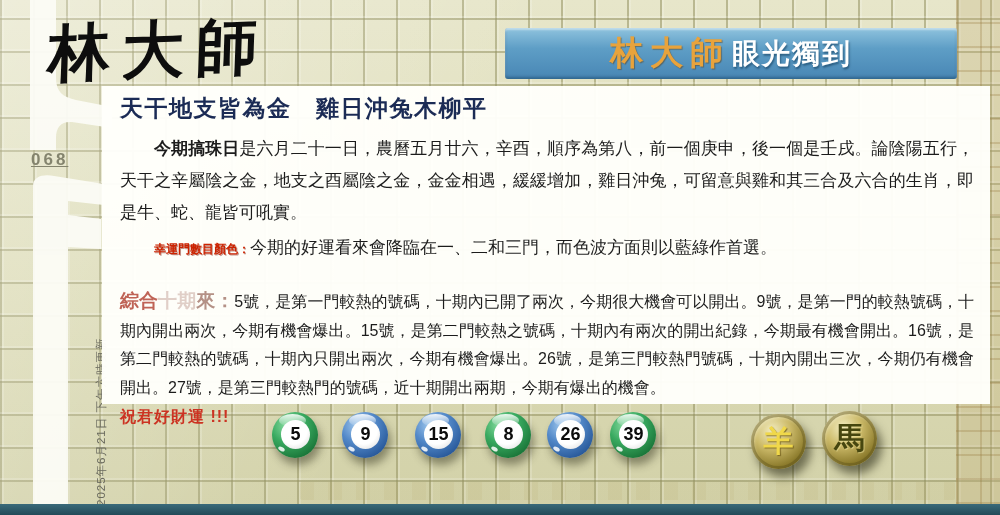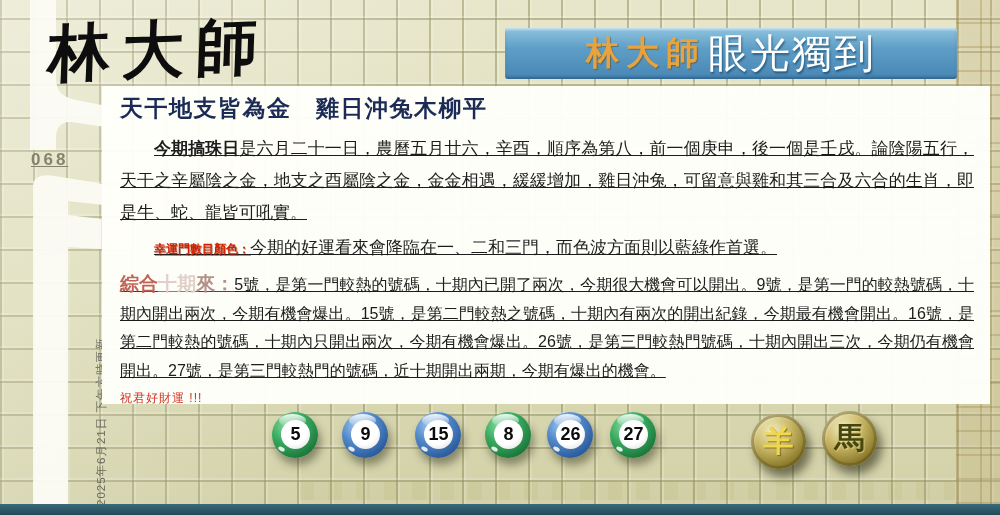--- a/index.html
+++ b/index.html
@@ -62,42 +62,42 @@
     background:linear-gradient(180deg,#8fc3de 0%,#5e9ec6 40%,#4886b4 100%);
     border-radius:3px;
     box-shadow:inset 0 2px 2px rgba(255,255,255,0.45), inset 0 -2px 3px rgba(0,40,70,0.35);
     display:flex;align-items:center;justify-content:center;gap:2px;
   }
   .banner .gold{
     color:#e8a33c;font-size:33px;font-weight:700;letter-spacing:7px;
     text-shadow:1px 1px 1px rgba(90,50,0,0.45);
   }
   .banner .white{
-    color:#ffffff;font-size:40px;font-weight:400;letter-spacing:2px;
+    color:#ffffff;font-size:28px;font-weight:700;letter-spacing:2px;
     text-shadow:1px 2px 2px rgba(0,40,70,0.5);
   }
   
   .panel{
     position:absolute;left:102px;top:86px;width:888px;height:318px;
     background:rgba(255,255,251,0.97);
   }
   .panel-inner{padding:7px 16px 16px 18px;}
   .headline{
     font-size:23px;font-weight:800;color:#1b2b55;letter-spacing:1.5px;
   }
-  .para{color:#1c1c1c;text-align:justify;text-decoration:underline;}
+  .para{color:#1c1c1c;text-align:justify;}
   .p1{margin-top:9px;font-size:17px;line-height:32px;text-indent:34px;}
   .p1 .lead{font-weight:800;}
   .p2{margin-top:4px;font-size:17px;line-height:30px;text-indent:34px;}
   .p2 .label{color:#cc2200;font-weight:800;text-shadow:1px 1px 0 rgba(120,20,0,0.45);font-size:12px;}
-  .p3{margin-top:6px;font-size:16px;line-height:28.5px;}
+  .p3{margin-top:23px;font-size:16px;line-height:28.5px;}
   .p3 .lab1{color:#b5493a;font-weight:700;font-size:19px;opacity:.85;}
   .p3 .lab2{color:#c9a9a0;font-weight:700;font-size:19px;opacity:.55;}
   .p3 .lab3{color:#a2766a;font-weight:700;font-size:19px;opacity:.8;}
-  .blessing{margin-top:5px;color:#cc3322;font-size:12px;font-weight:400;letter-spacing:1px;}
+  .blessing{margin-top:5px;color:#cc3322;font-size:16px;font-weight:700;letter-spacing:1px;}
   
   .ball{
     position:absolute;width:46px;height:46px;border-radius:50%;
     box-shadow:3px 7px 8px rgba(40,40,20,0.45);
   }
   .ball[data-color="green"]{
     background:radial-gradient(circle at 35% 28%, #8fe0a6 0%, #38a95f 40%, #1d7a3c 75%, #0e5426 100%);
   }
   .ball[data-color="blue"]{
     background:radial-gradient(circle at 35% 28%, #a6cdf0 0%, #5288c8 40%, #2c5d9e 75%, #1a3d70 100%);
@@ -172,21 +172,21 @@
 <div class="ball" style="left:415px;top:412px;" data-color="blue">
   <span class="disc">15</span>
 </div>
 <div class="ball" style="left:485px;top:412px;" data-color="green">
   <span class="disc">8</span>
 </div>
 <div class="ball" style="left:547px;top:412px;" data-color="blue">
   <span class="disc">26</span>
 </div>
 <div class="ball" style="left:610px;top:412px;" data-color="green">
-  <span class="disc">27</span>
+  <span class="disc">39</span>
 </div>
 
 <div class="coin" style="left:751px;top:414px;" data-color="yellow">
   <span class="glyph">羊</span>
 </div>
 <div class="coin" style="left:822px;top:411px;" data-color="dark">
   <span class="glyph">馬</span>
 </div>
 
 <div class="bottom-bar"></div>

